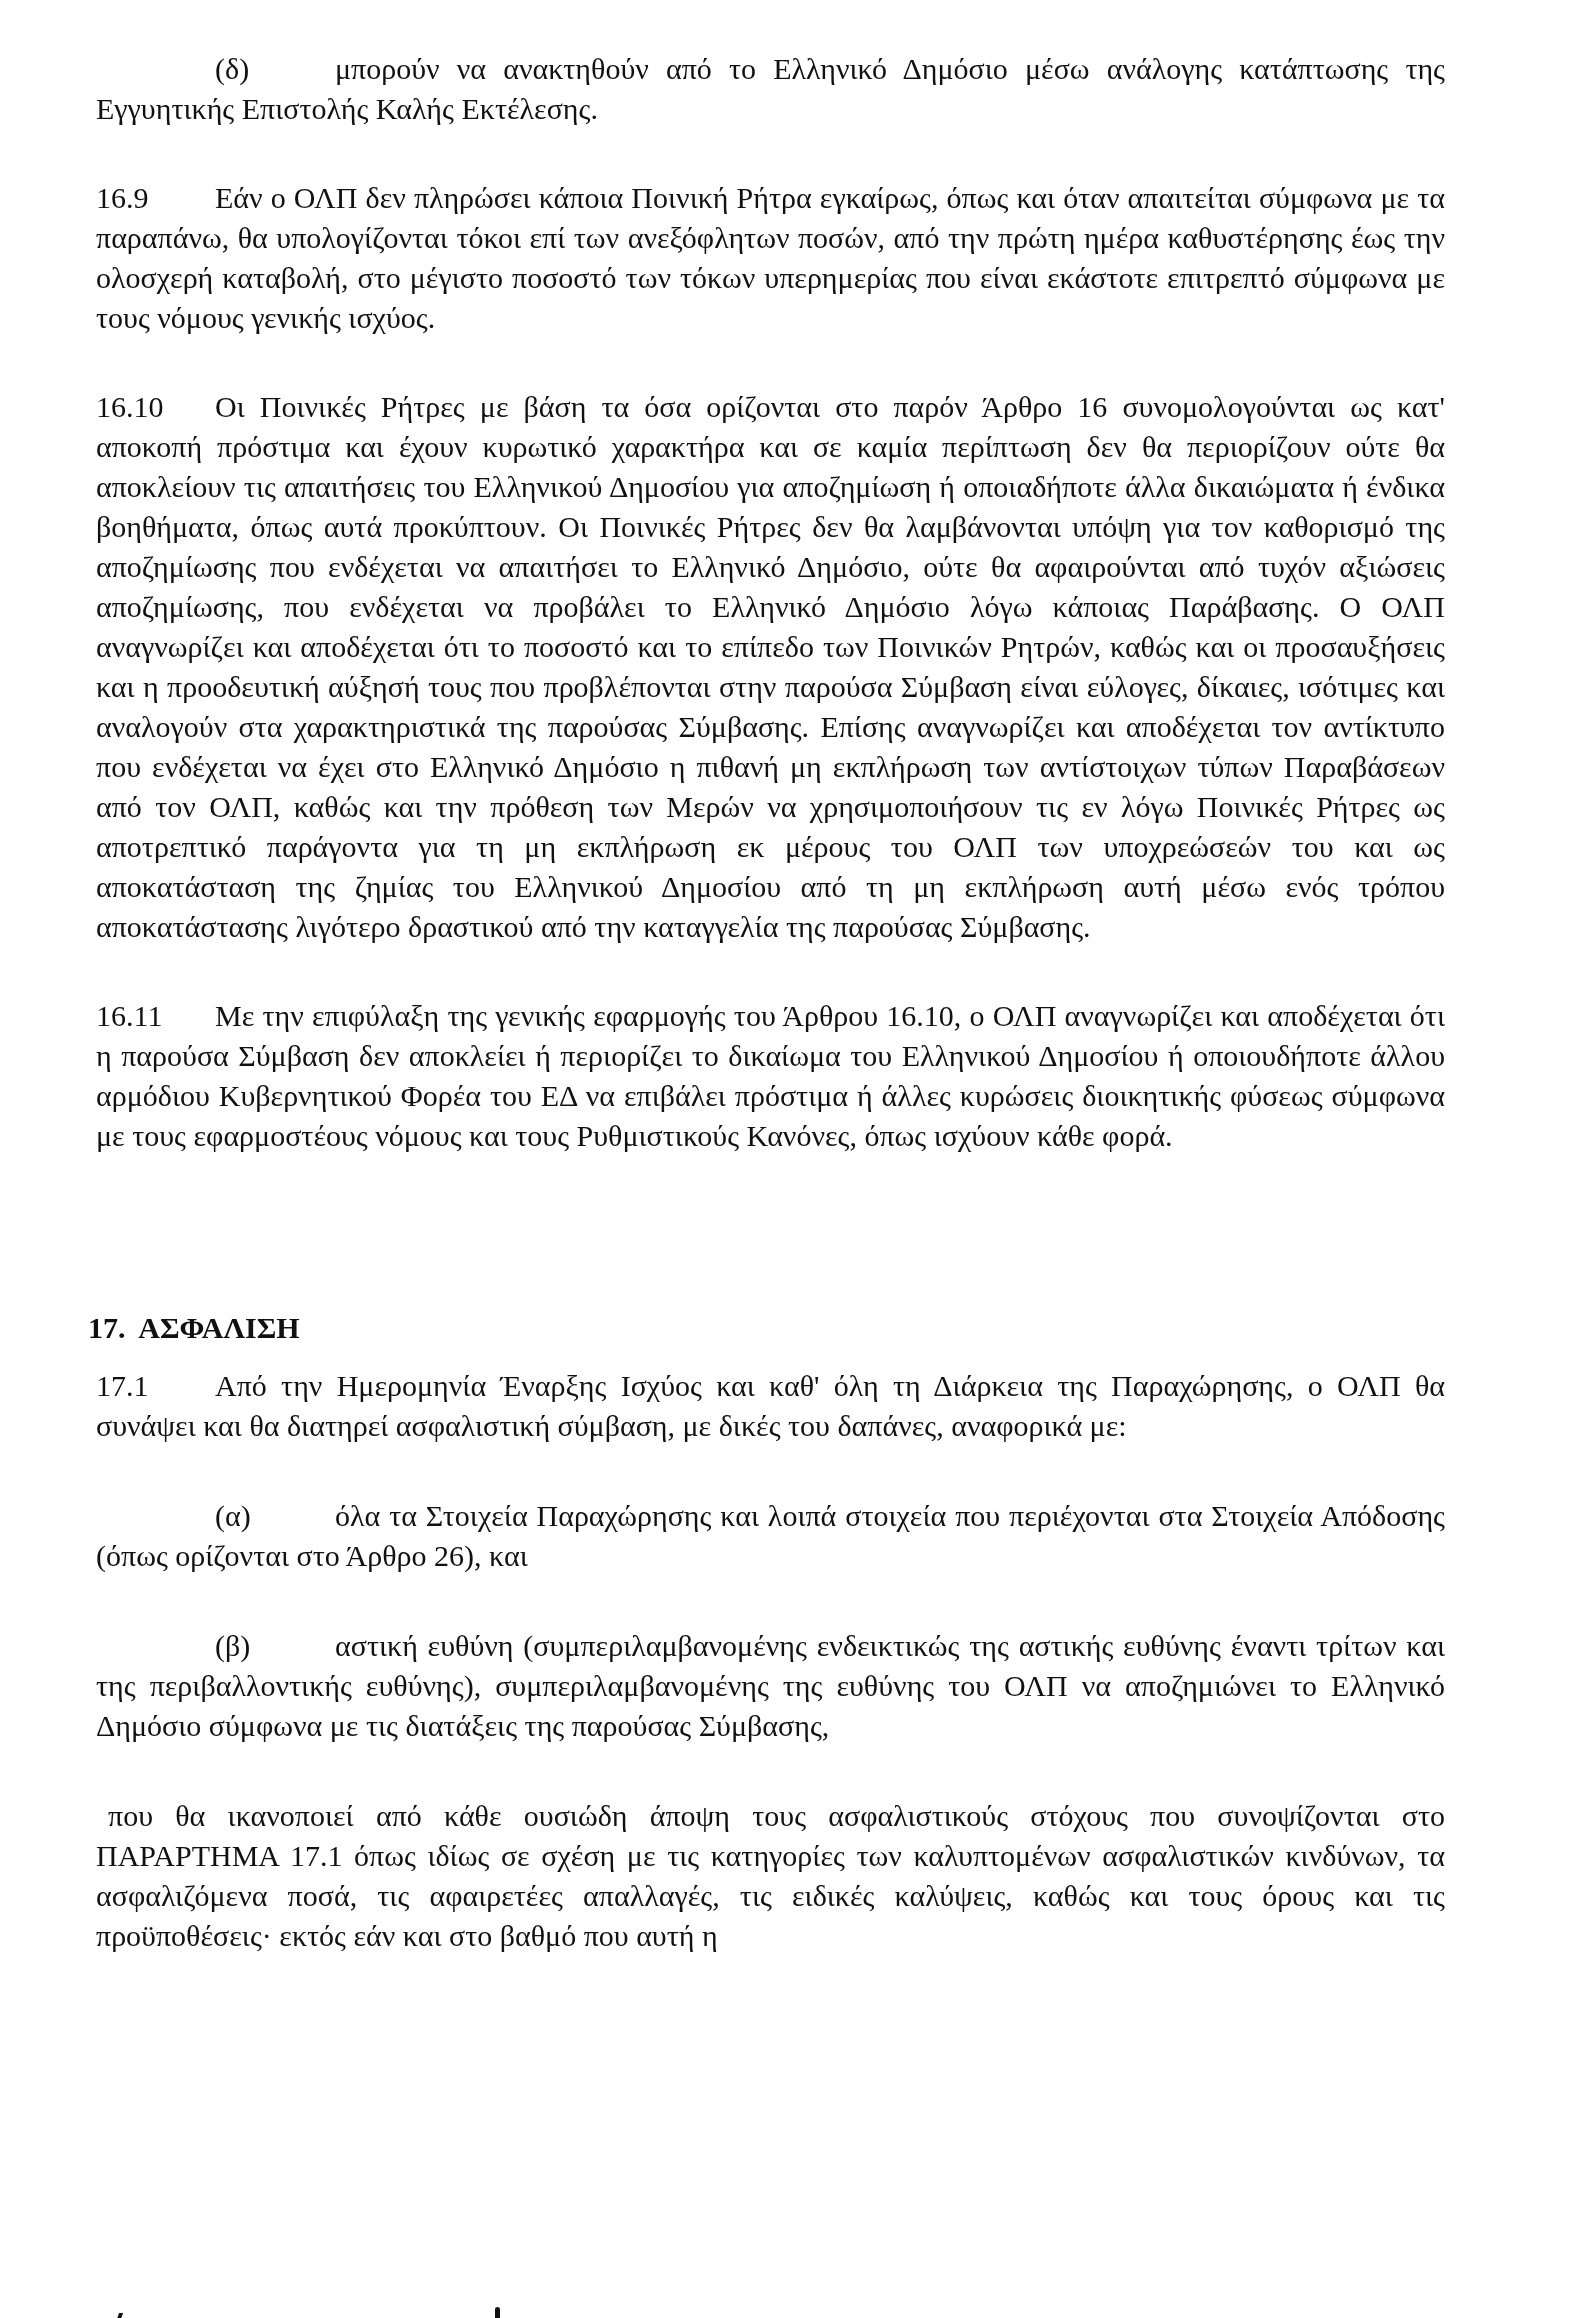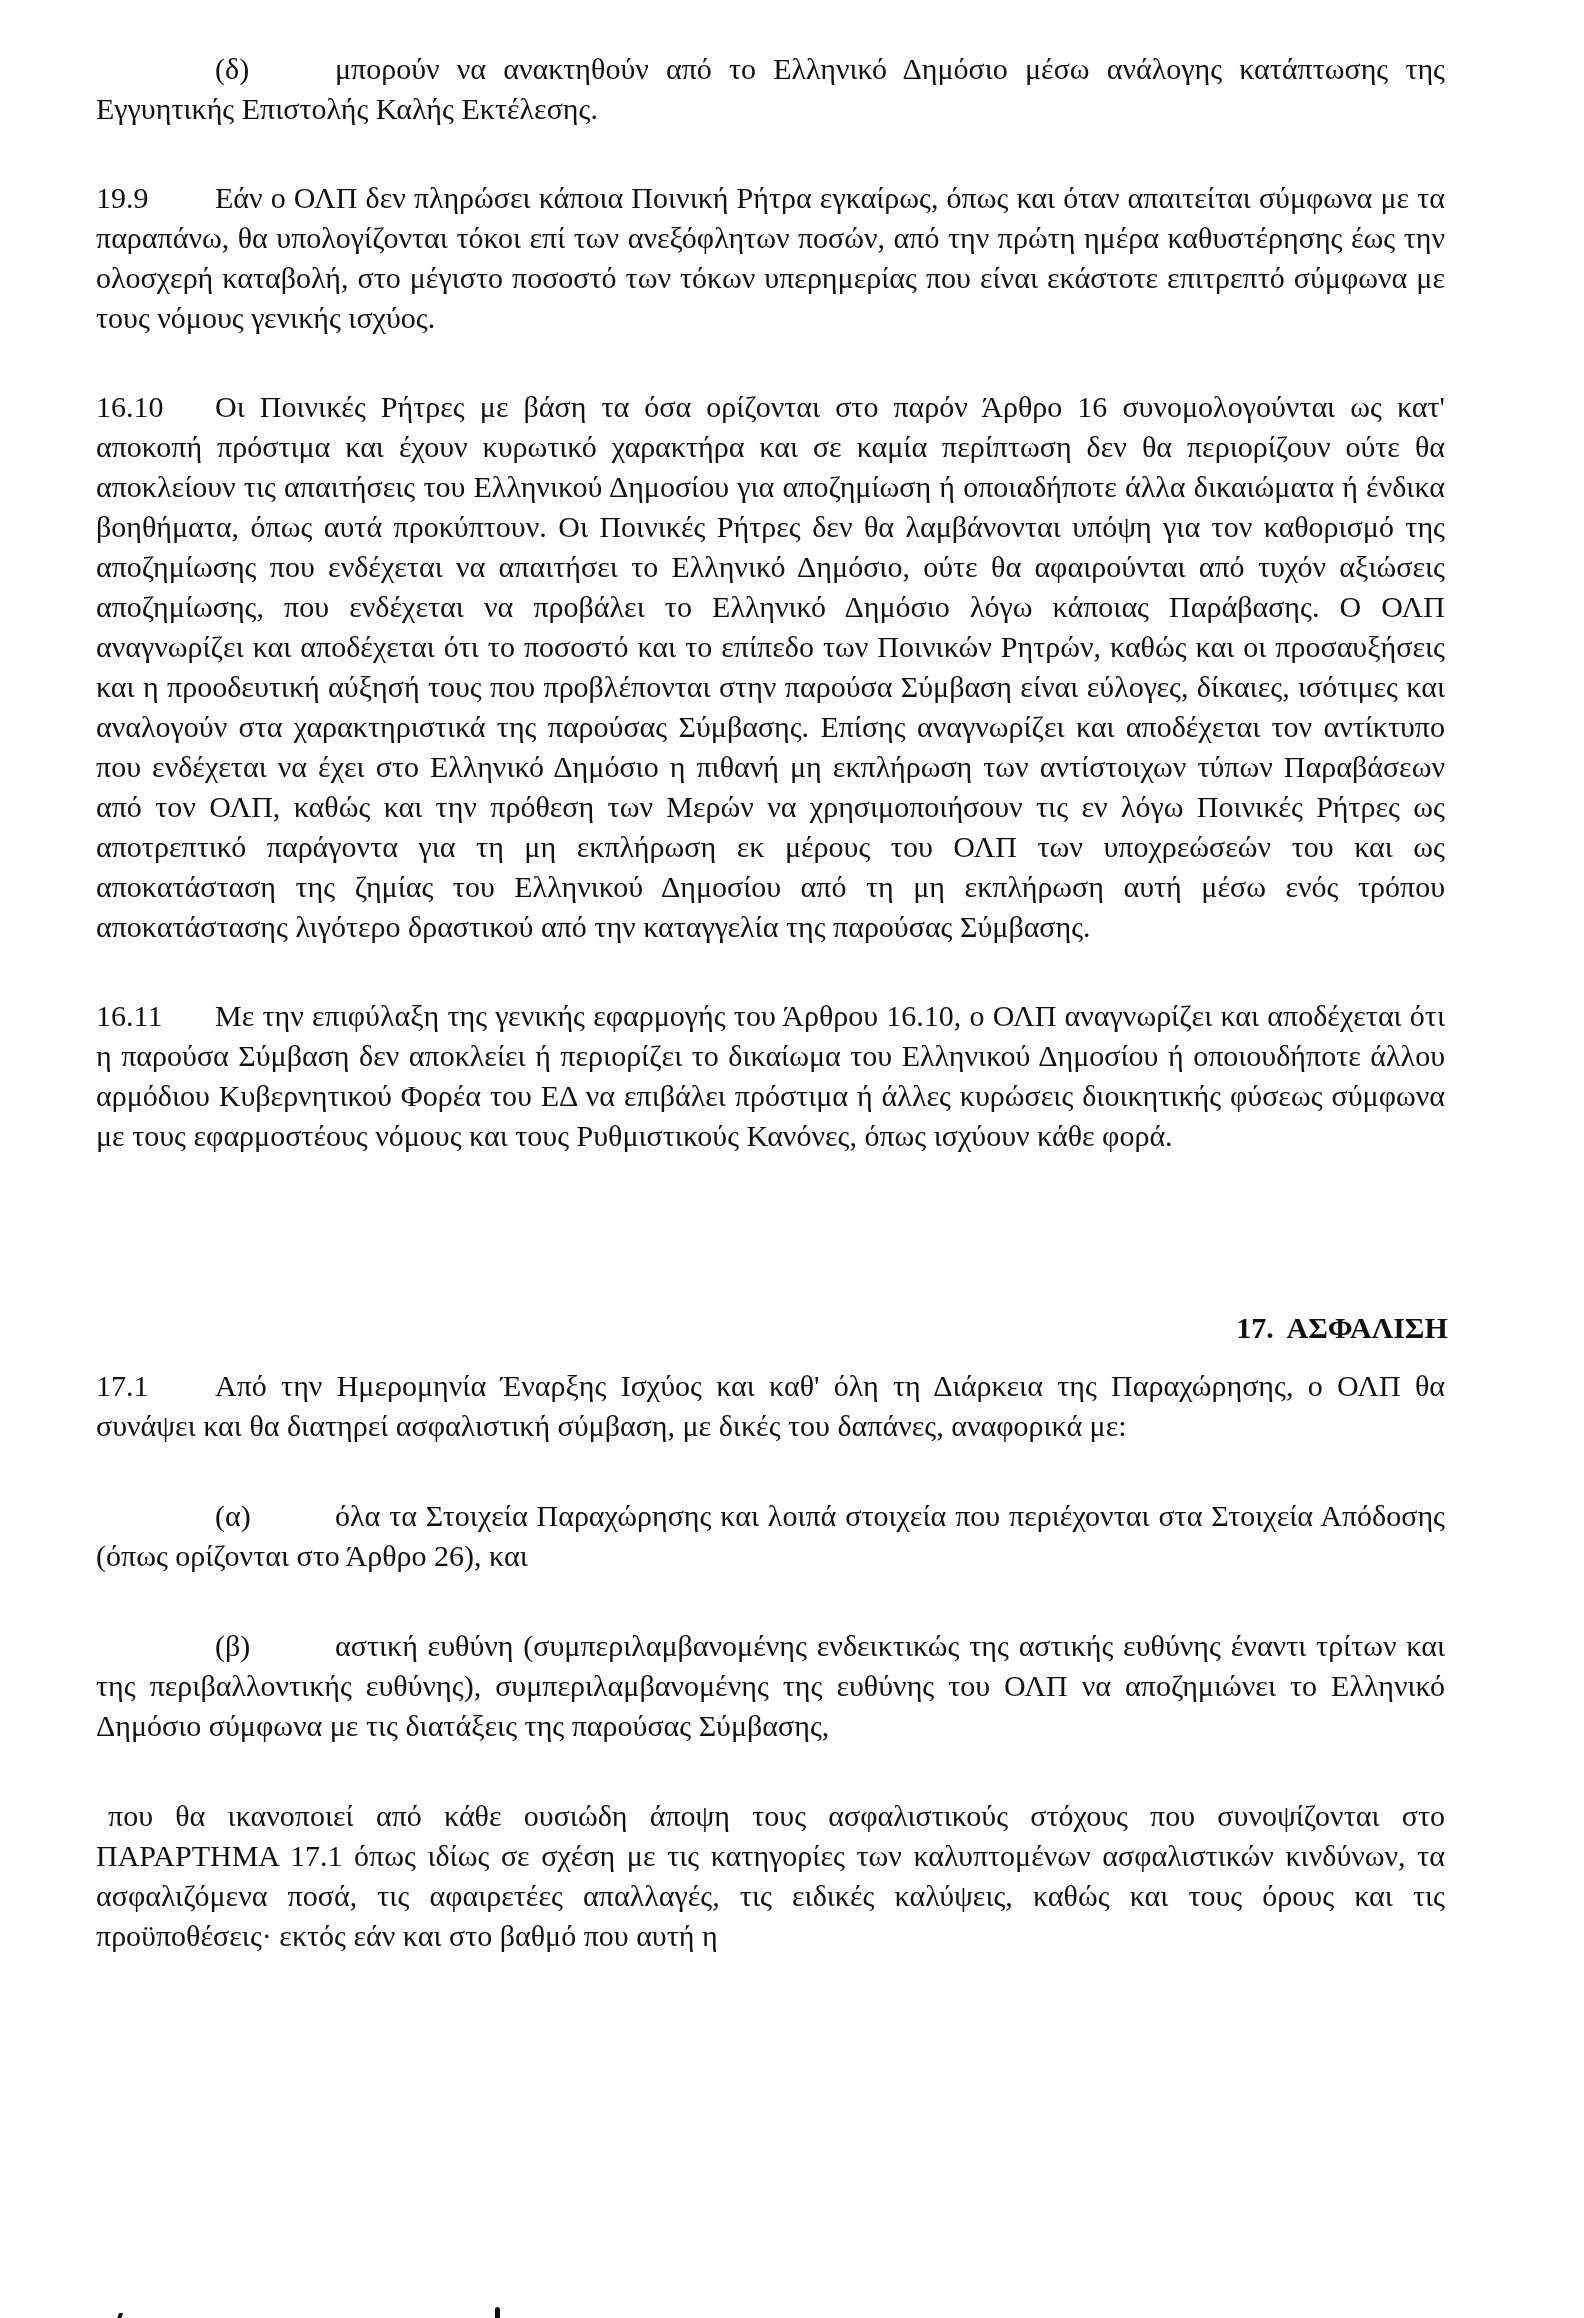--- a/index.html
+++ b/index.html
@@ -34,21 +34,21 @@
     }
     .sub-label {
       display: inline-block;
       margin-left: 119px;
       width: 120px;
     }
     .gap-sm { height: 33px; }
     .gap-md { height: 34px; }
     .gap-lg { height: 144px; }
     .heading {
-      text-align: right;
+      text-align: left;
       font-weight: bold;
       font-size: 30px;
       margin: 0;
       padding-right: 5.2px;
       word-spacing: 6.9px;
     }
     .closing {
       text-indent: 12px;
     }
     .scan-mark {
@@ -61,21 +61,21 @@
 
 <div class="page">
 
   <p class="para">
     <span class="sub-label">(δ)</span><span>μπορούν να ανακτηθούν από το Ελληνικό Δημόσιο μέσω ανάλογης κατάπτωσης της Εγγυητικής Επιστολής Καλής Εκτέλεσης.</span>
   </p>
 
   <div class="gap-sm"></div>
 
   <p class="para">
-    <span class="num">19.9</span><span>Εάν ο ΟΛΠ δεν πληρώσει κάποια Ποινική Ρήτρα εγκαίρως, όπως και όταν απαιτείται σύμφωνα με τα παραπάνω, θα υπολογίζονται τόκοι επί των ανεξόφλητων ποσών, από την πρώτη ημέρα καθυστέρησης έως την ολοσχερή καταβολή, στο μέγιστο ποσοστό των τόκων υπερημερίας που είναι εκάστοτε επιτρεπτό σύμφωνα με τους νόμους γενικής ισχύος.</span>
+    <span class="num">16.9</span><span>Εάν ο ΟΛΠ δεν πληρώσει κάποια Ποινική Ρήτρα εγκαίρως, όπως και όταν απαιτείται σύμφωνα με τα παραπάνω, θα υπολογίζονται τόκοι επί των ανεξόφλητων ποσών, από την πρώτη ημέρα καθυστέρησης έως την ολοσχερή καταβολή, στο μέγιστο ποσοστό των τόκων υπερημερίας που είναι εκάστοτε επιτρεπτό σύμφωνα με τους νόμους γενικής ισχύος.</span>
   </p>
 
   <div class="gap-sm"></div>
 
   <p class="para">
     <span class="num">16.10</span><span>Οι Ποινικές Ρήτρες με βάση τα όσα ορίζονται στο παρόν Άρθρο 16 συνομολογούνται ως κατ' αποκοπή πρόστιμα και έχουν κυρωτικό χαρακτήρα και σε καμία περίπτωση δεν θα περιορίζουν ούτε θα αποκλείουν τις απαιτήσεις του Ελληνικού Δημοσίου για αποζημίωση ή οποιαδήποτε άλλα δικαιώματα ή ένδικα βοηθήματα, όπως αυτά προκύπτουν. Οι Ποινικές Ρήτρες δεν θα λαμβάνονται υπόψη για τον καθορισμό της αποζημίωσης που ενδέχεται να απαιτήσει το Ελληνικό Δημόσιο, ούτε θα αφαιρούνται από τυχόν αξιώσεις αποζημίωσης, που ενδέχεται να προβάλει το Ελληνικό Δημόσιο λόγω κάποιας Παράβασης. Ο ΟΛΠ αναγνωρίζει και αποδέχεται ότι το ποσοστό και το επίπεδο των Ποινικών Ρητρών, καθώς και οι προσαυξήσεις και η προοδευτική αύξησή τους που προβλέπονται στην παρούσα Σύμβαση είναι εύλογες, δίκαιες, ισότιμες και αναλογούν στα χαρακτηριστικά της παρούσας Σύμβασης. Επίσης αναγνωρίζει και αποδέχεται τον αντίκτυπο που ενδέχεται να έχει στο Ελληνικό Δημόσιο η πιθανή μη εκπλήρωση των αντίστοιχων τύπων Παραβάσεων από τον ΟΛΠ, καθώς και την πρόθεση των Μερών να χρησιμοποιήσουν τις εν λόγω Ποινικές Ρήτρες ως αποτρεπτικό παράγοντα για τη μη εκπλήρωση εκ μέρους του ΟΛΠ των υποχρεώσεών του και ως αποκατάσταση της ζημίας του Ελληνικού Δημοσίου από τη μη εκπλήρωση αυτή μέσω ενός τρόπου αποκατάστασης λιγότερο δραστικού από την καταγγελία της παρούσας Σύμβασης.</span>
   </p>
 
   <div class="gap-sm"></div>
 

